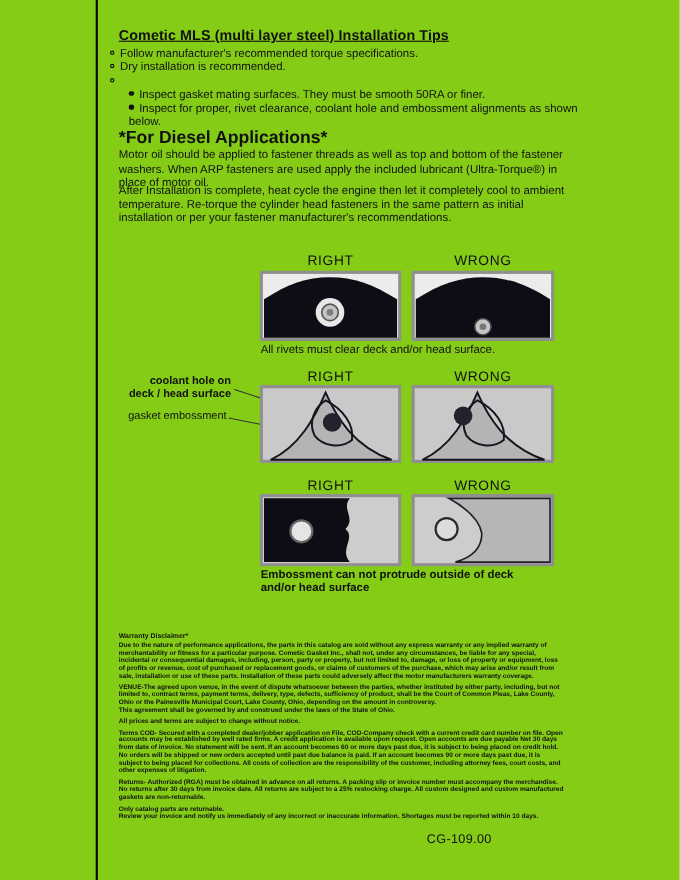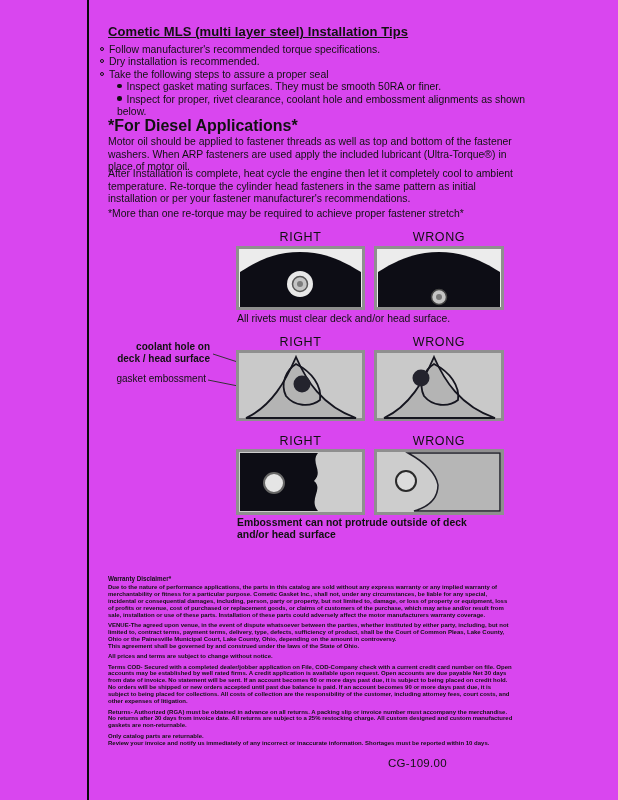--- a/index.html
+++ b/index.html
@@ -1,18 +1,18 @@
 <!DOCTYPE html>
 <html><head>
 <meta charset="utf-8">
 <style>
   * { margin:0; padding:0; box-sizing:border-box; }
   html,body { background:#ffffff; }
   body { font-family:"Liberation Sans", sans-serif; color:#111111; }
-  .page { position:relative; width:618px; height:800px; background:#d946ef; overflow:hidden; }
+  .page { position:relative; width:618px; height:800px; background:#84cc16; overflow:hidden; }
   .abs { position:absolute; }
   .preline { white-space:pre-line;font-weight:bold; }
 
   .left-rule { left:87px; top:0; width:2px; height:800px; background:#0a0a0a; }
 
   .title { left:108px; top:24px; font-size:13px; font-weight:bold; text-decoration:underline; letter-spacing:0.1px; }
 
   .tips { left:100px; top:44px; width:440px; font-size:10.4px; }
   .tip { line-height:12.4px; }
   .tip.sub { margin-left:17px; }
@@ -53,29 +53,28 @@
 
 <div class="page">
 
   <div class="abs left-rule"></div>
 
   <h1 class="abs title">Cometic MLS (multi layer steel) Installation Tips</h1>
 
   <div class="abs tips">
     <div class="tip"><span class="m-circle"></span><span>Follow manufacturer's recommended torque specifications.</span></div>
     <div class="tip"><span class="m-circle"></span><span>Dry installation is recommended.</span></div>
-    <div class="tip"><span class="m-circle"></span><span>Take the following steps to assure a proper seal</span></div>
+    <div class="tip"><span class="m-circle"></span></div>
     <div class="tip sub"><span class="m-dot"></span><span>Inspect gasket mating surfaces. They must be smooth 50RA or finer.</span></div>
     <div class="tip sub"><span class="m-dot"></span><span>Inspect for proper, rivet clearance, coolant hole and embossment alignments as shown below.</span></div>
   </div>
 
   <div class="abs diesel-heading">*For Diesel Applications*</div>
   <div class="abs para para1">Motor oil should be applied to fastener threads as well as top and bottom of the fastener washers. When ARP fasteners are used apply the included lubricant (Ultra-Torque®) in place of motor oil.</div>
   <div class="abs para para2">After Installation is complete, heat cycle the engine then let it completely cool to ambient temperature. Re-torque the cylinder head fasteners in the same pattern as initial installation or per your fastener manufacturer's recommendations.</div>
-  <div class="abs note">*More than one re-torque may be required to achieve proper fastener stretch*</div>
 
   <div class="abs dg-label r-label row1-label">RIGHT</div>
   <div class="abs dg-label w-label row1-label">WRONG</div>
 
   <svg class="abs panel p-r1 p-left" width="129" height="64" viewBox="0 0 129 64">
     <rect x="1.5" y="1.5" width="126" height="61" fill="#ececec" stroke="#8f8f8f" stroke-width="3"></rect>
     <path d="M4,61 V26 C26,12 42,6 64,6 C86,6 102,12 125,26 V61 Z" fill="#0d0d15"></path>
     <circle cx="64" cy="38" r="13" fill="#e8e8e8"></circle>
     <circle cx="64" cy="38" r="7.5" fill="#c4c4c4" stroke="#555" stroke-width="1.5"></circle>
     <circle cx="64" cy="38" r="3" fill="#7c7c7c"></circle>

